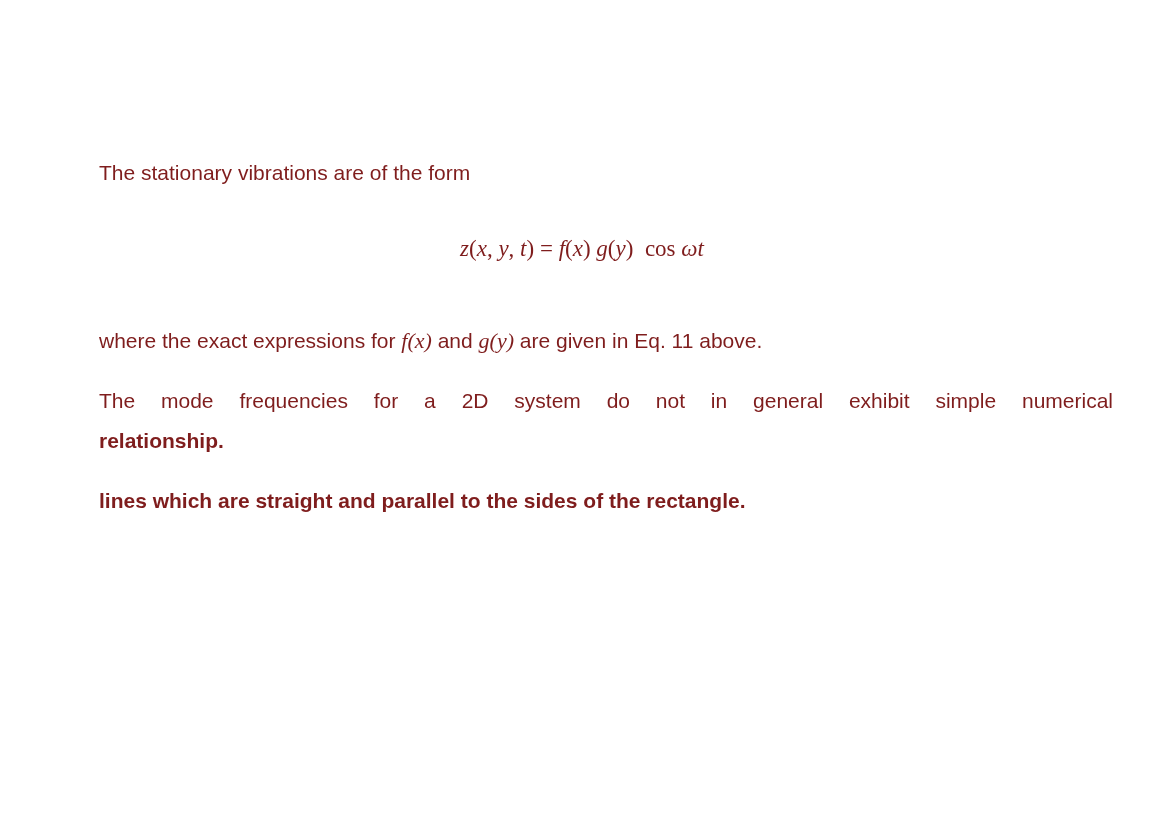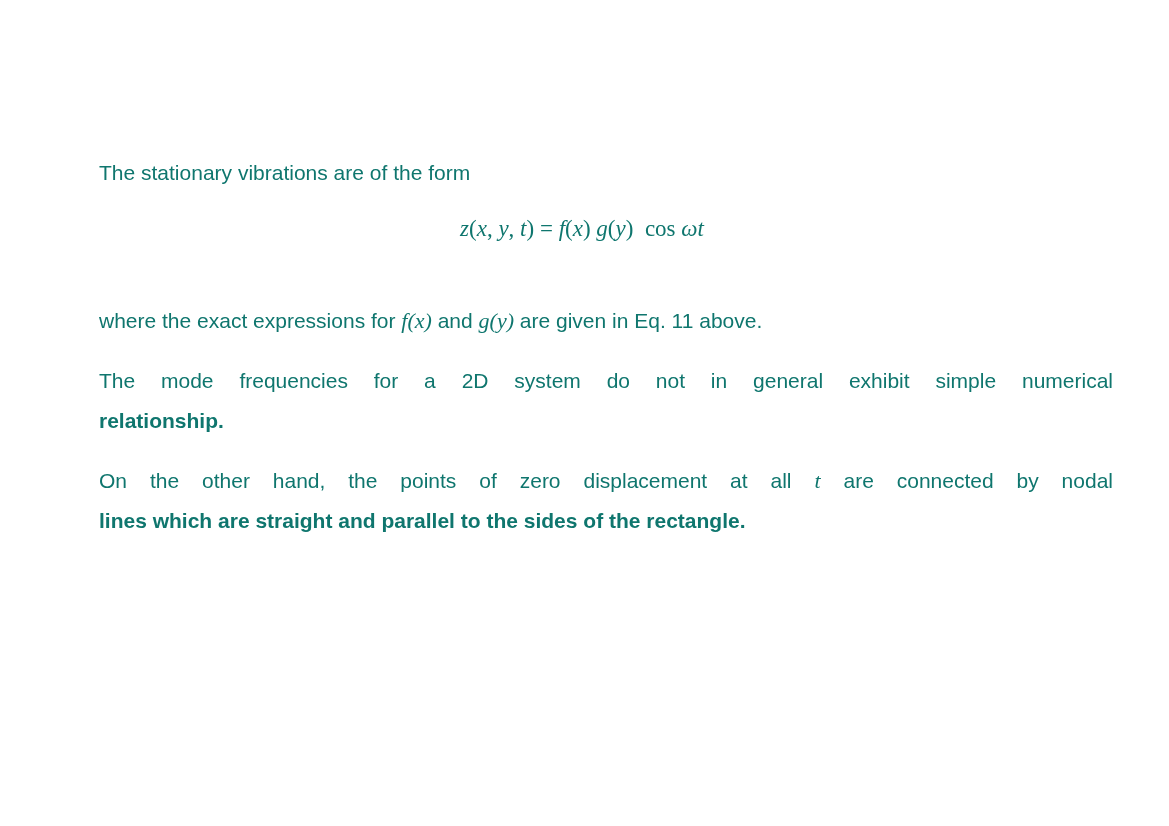--- a/index.html
+++ b/index.html
@@ -5,21 +5,21 @@
   html, body {
     margin: 0;
     padding: 0;
     background: #ffffff;
   }
   .page {
     position: relative;
     width: 1169px;
     height: 612px;
     background: #ffffff;
-    color: #0f766e;
+    color: #7f1d1d;
     font-family: "Liberation Sans", sans-serif;
     font-size: 21px;
     line-height: 40px;
     box-sizing: border-box;
     padding: 153px 56px 0 99px;
     overflow: hidden;
   }
   .para {
     margin: 0;
     text-align: left;
@@ -28,21 +28,21 @@
     margin-top: 20px;
   }
   .where-gap {
     margin-top: 0;
   }
   .equation {
     font-family: "Liberation Serif", serif;
     font-size: 23px;
     line-height: 40px;
     text-align: center;
-    margin: 16px 0 52px 0;
+    margin: 36px 0 52px 0;
     padding-right: 48px;
   }
   .equation .it {
     font-style: italic;
   }
   .equation .rm {
     font-style: normal;
   }
   .math {
     font-family: "Liberation Serif", serif;
@@ -69,17 +69,16 @@
   <div class="equation"><span class="it">z</span><span class="rm">(</span><span class="it">x</span><span class="rm">, </span><span class="it">y</span><span class="rm">, </span><span class="it">t</span><span class="rm">) = </span><span class="it">f</span><span class="rm">(</span><span class="it">x</span><span class="rm">) </span><span class="it">g</span><span class="rm">(</span><span class="it">y</span><span class="rm">)&nbsp; cos&nbsp;</span><span class="it">ωt</span></div>
 
   <p class="para where-gap"><span>where the exact expressions for </span><span class="math">f(x)</span><span> and </span><span class="math">g(y)</span><span> are given in Eq. 11 above.</span></p>
 
   <p class="para p-gap">
       <span class="jline">The mode frequencies for a 2D system do not in general exhibit simple numerical</span>
       <span class="line">relationship.</span>
     </p>
 
   <p class="para p-gap">
-      <span class="jline"><span>On the other hand, the points of zero displacement at all </span><span class="math">t</span><span> are connected by nodal</span></span>
       <span class="line">lines which are straight and parallel to the sides of the rectangle.</span>
     </p>
 
 </div>
 
 </body></html>

